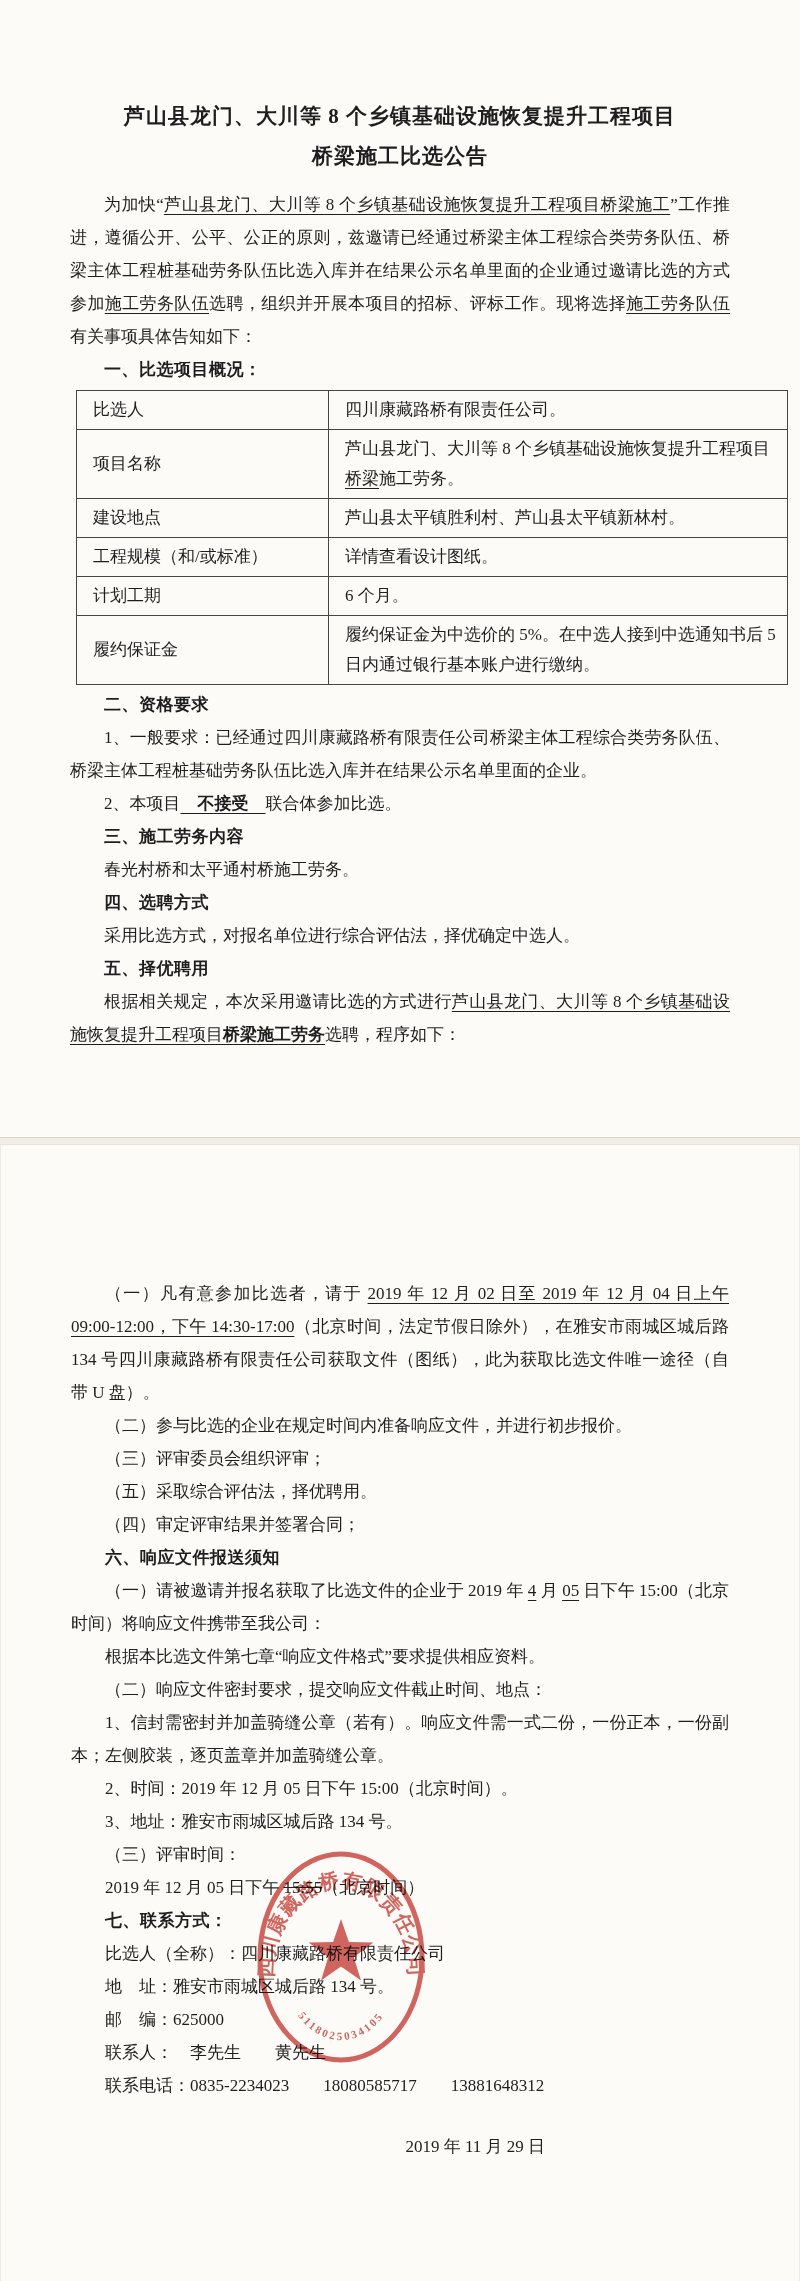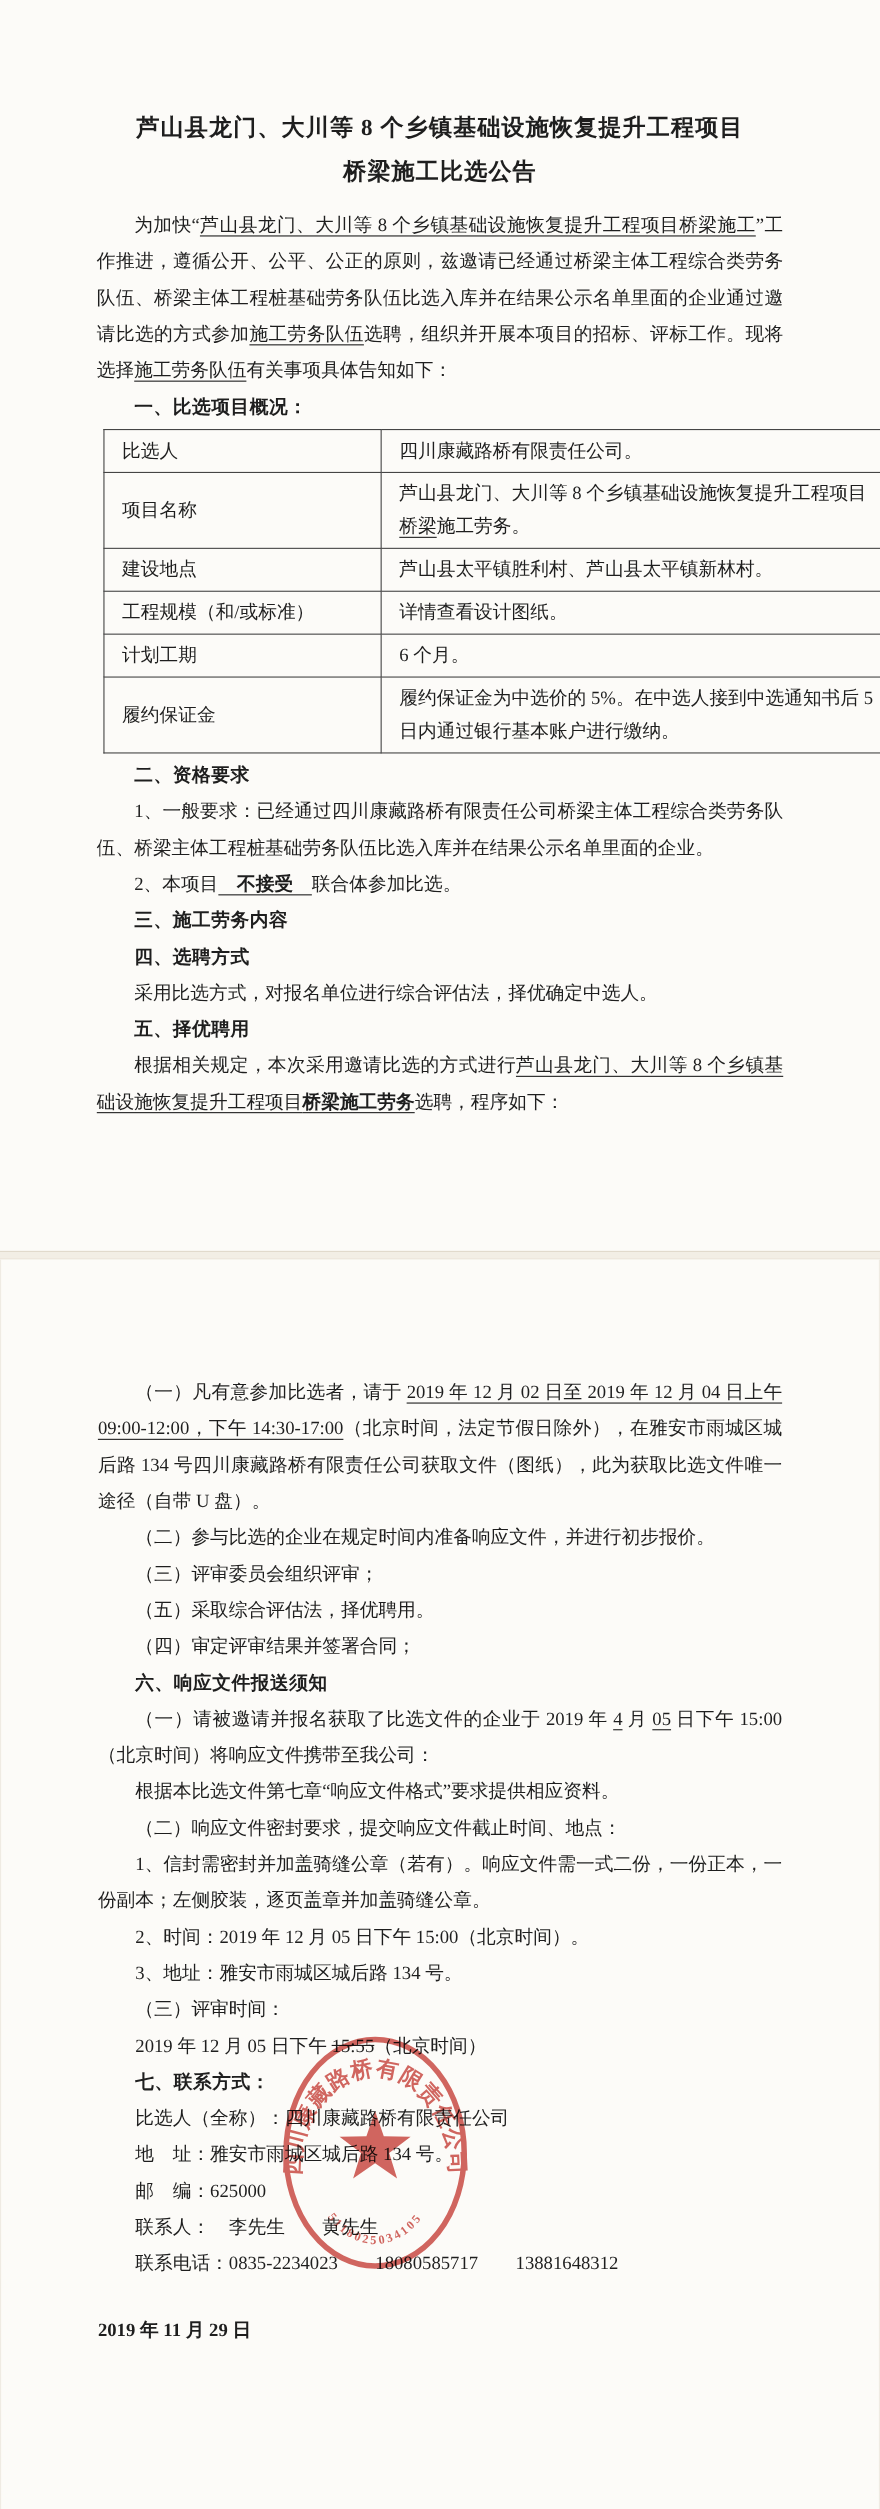--- a/index.html
+++ b/index.html
@@ -6,33 +6,33 @@
   body{
     width:800px;height:2281px;
     background:#f7f5f0;
     font-family:"Liberation Serif","DejaVu Serif",serif;
     color:#1e1e1e;
   }
   .page{position:relative;background:#fcfbf8;overflow:hidden;box-sizing:border-box;}
   #page1{height:1137px;}
   .page-gap{height:8px;background:#f2eee5;border-top:1px solid #dcd5c6;border-bottom:1px solid #e9e3d7;box-sizing:border-box;}
   #page2{height:1268px;border-left:1px solid #efebe3;border-right:1px solid #efebe3;}
-  .content{padding:0 88px;}
+  .content{padding:0 70px;margin-top:28px;}
   .doc-title{margin-top:96px;font-size:21px;font-weight:bold;text-align:center;line-height:40px;letter-spacing:1px;}
   .doc-body{margin-top:12px;font-size:17px;line-height:33px;}
   #page2 .doc-body{margin-top:0;padding-top:104px;}
   p.para{margin:0;text-indent:2em;text-align:justify;}
   p.heading{margin:0;text-indent:2em;font-weight:bold;font-family:"Liberation Sans","DejaVu Sans",sans-serif;letter-spacing:.5px;}
   .u{text-decoration:underline;text-underline-offset:4px;text-decoration-thickness:1px;}
   .b{font-weight:bold;}
   .s{text-decoration:line-through;}
   table.overview{border-collapse:collapse;width:712px;margin:4px 0 3px 6px;table-layout:fixed;}
   table.overview td{border:1px solid #454545;font-size:17px;line-height:30px;padding:4px 10px 4px 16px;vertical-align:middle;text-align:left;}
   table.overview td.lbl{width:225px;}
-  p.date-line{margin-top:28px;text-align:left;padding-right:184px;text-indent:0;font-weight:bold;}
+  p.date-line{margin-top:28px;text-align:right;padding-right:184px;text-indent:0;}
   
   .stamp{position:absolute;left:252px;top:702px;width:176px;height:220px;opacity:.8;mix-blend-mode:multiply;pointer-events:none;}
   .stamp .ring{fill:none;stroke:var(--seal,#c8413a);stroke-width:5;}
   .stamp .star{fill:var(--seal,#c8413a);}
   .stamp text{fill:var(--seal,#c8413a);font-family:"Liberation Serif","DejaVu Serif",serif;font-weight:bold;}
   .stamp .stamp-co{font-size:20px;letter-spacing:1px;}
   .stamp .stamp-no{font-size:11px;letter-spacing:2.5px;}
 </style>
 </head>
 <body>
@@ -71,20 +71,21 @@
             <tr>
               <td class="lbl">履约保证金</td>
               <td class="val"><span>履约保证金为中选价的 5%。在中选人接到中选通知书后 5 日内通过银行基本账户进行缴纳。</span></td>
             </tr>
           </tbody>
         </table>
         <p class="heading"><span>二、资格要求</span></p>
         <p class="para"><span>1、一般要求：已经通过四川康藏路桥有限责任公司桥梁主体工程综合类劳务队伍、桥梁主体工程桩基础劳务队伍比选入库并在结果公示名单里面的企业。</span></p>
         <p class="para"><span>2、本项目</span><span class="u b">　不接受　</span><span>联合体参加比选。</span></p>
         <p class="heading"><span>三、施工劳务内容</span></p>
+        <p class="para"><span>春光村桥和太平通村桥施工劳务。</span></p>
         <p class="heading"><span>四、选聘方式</span></p>
         <p class="para"><span>采用比选方式，对报名单位进行综合评估法，择优确定中选人。</span></p>
         <p class="heading"><span>五、择优聘用</span></p>
         <p class="para"><span>根据相关规定，本次采用邀请比选的方式进行</span><span class="u">芦山县龙门、大川等 8 个乡镇基础设施恢复提升工程项目</span><span class="u b">桥梁施工劳务</span><span>选聘，程序如下：</span></p>
       </div>
   </div>
 </div>
 
 <div class="page-gap"></div>
 

